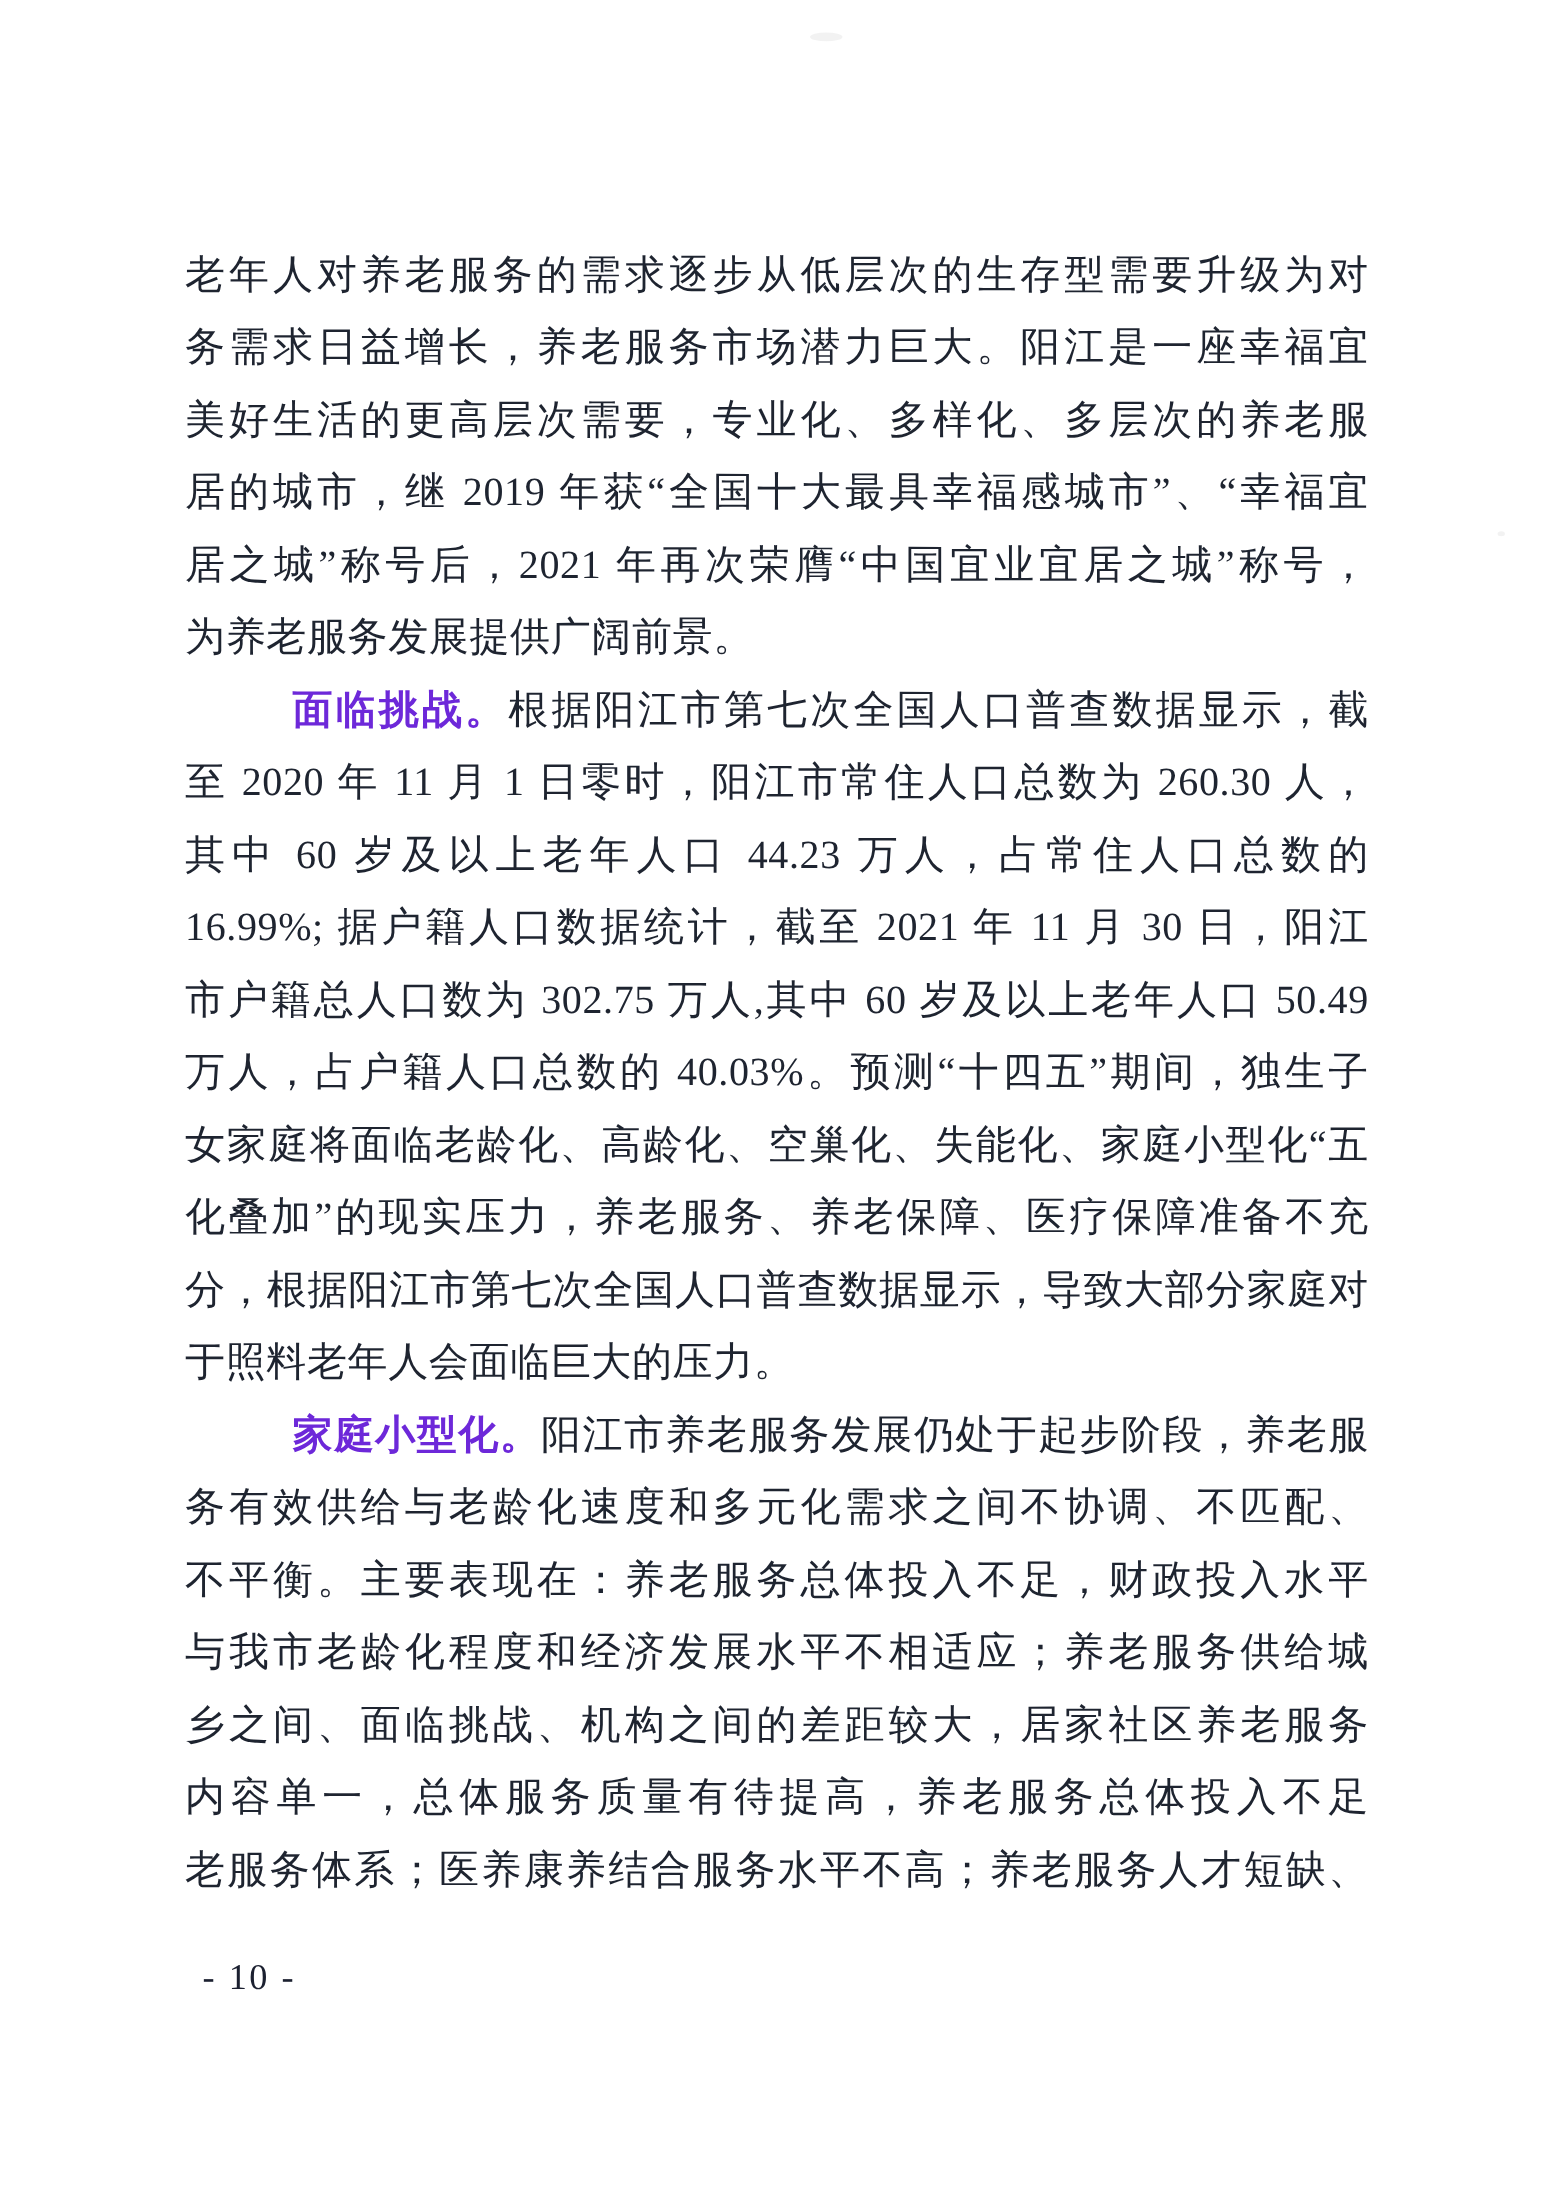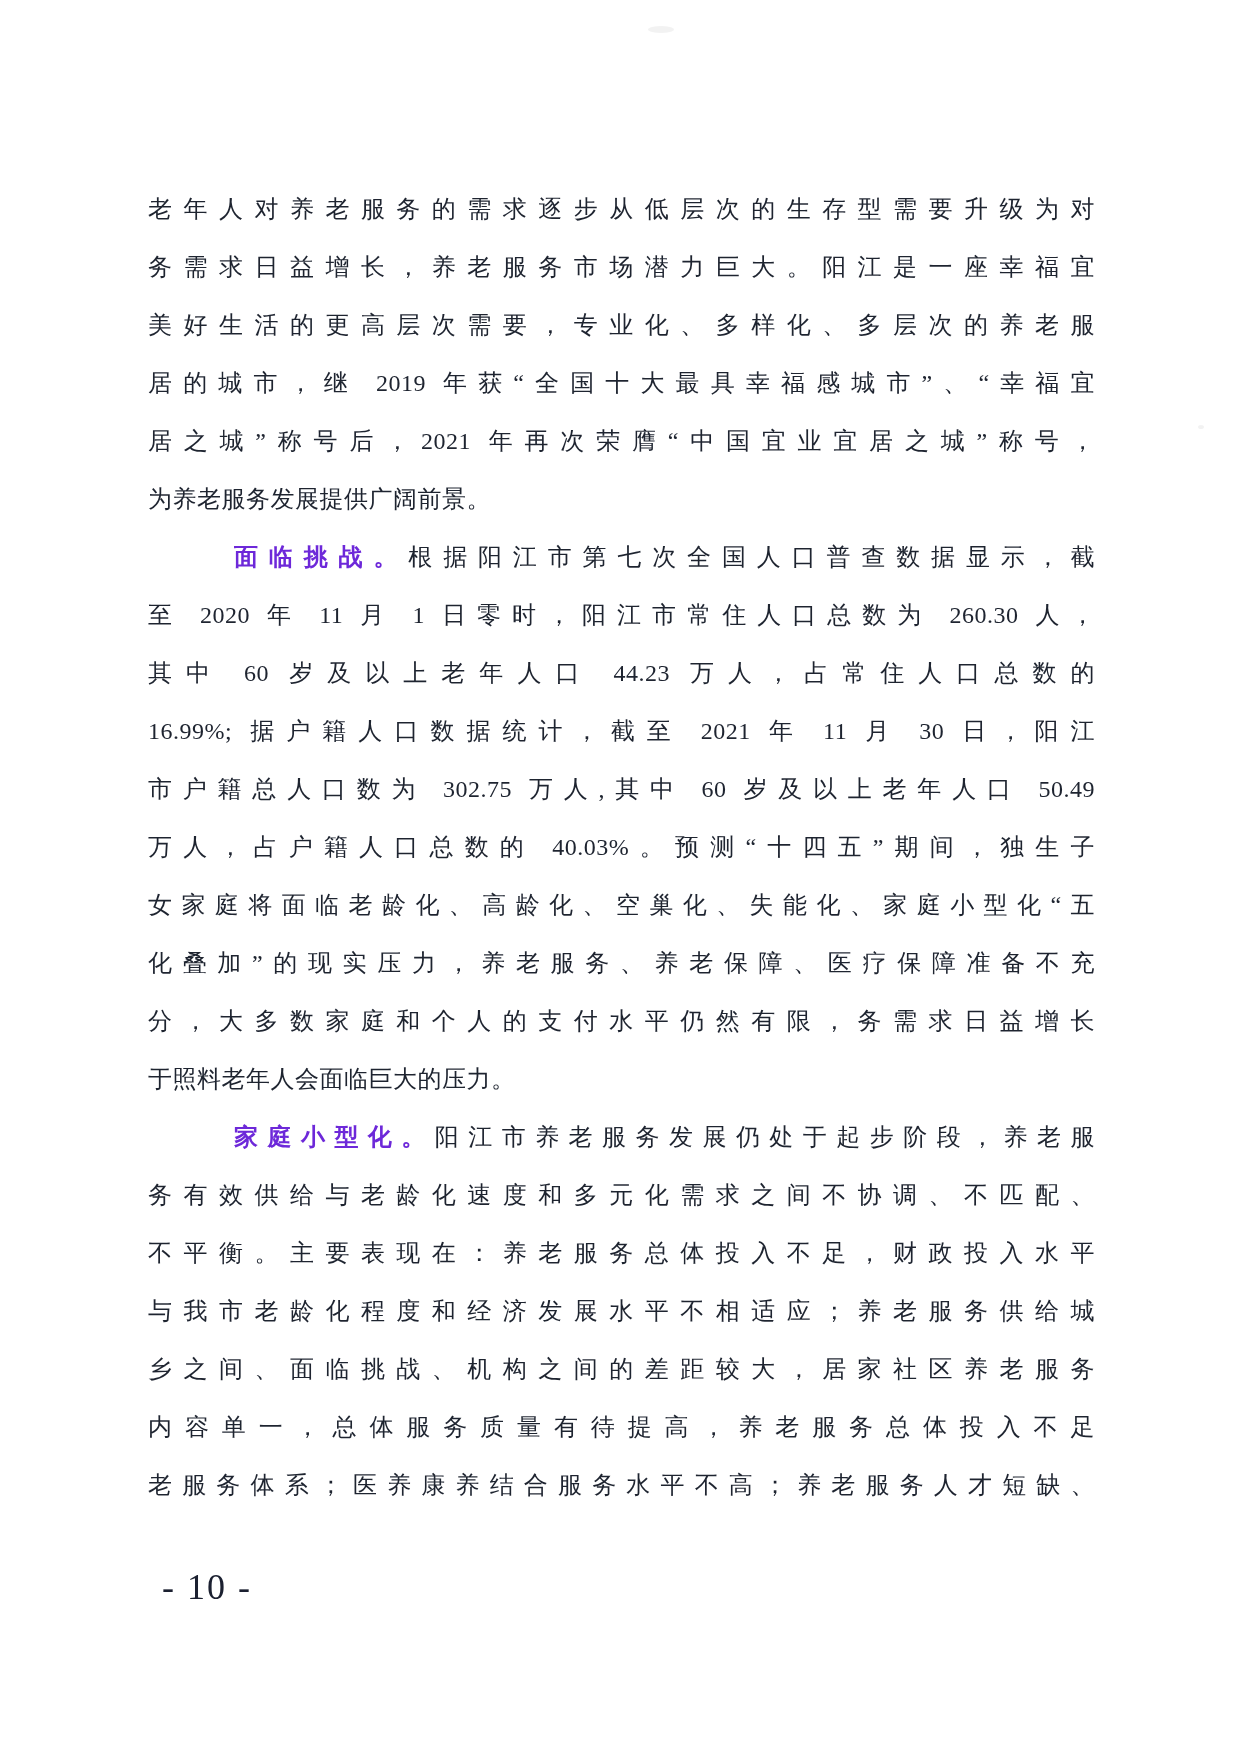--- a/index.html
+++ b/index.html
@@ -11,24 +11,24 @@
   .page {
     position: relative;
     width: 1240px;
     height: 1753px;
     background: #ffffff;
     overflow: hidden;
   }
   .body-text {
     position: absolute;
     left: 148px;
-    top: 180px;
+    top: 190px;
     width: 947px;
     color: #1e2430;
-    font-size: 24px;
+    font-size: 32px;
     line-height: 58px;
   }
   .line {
     height: 58px;
     overflow: hidden;
     text-align: justify;
     text-align-last: justify;
     white-space: normal;
     letter-spacing: 0.5px;
   }
@@ -40,21 +40,21 @@
   }
   .lead {
     font-family: "Liberation Sans", "DejaVu Sans", sans-serif;
     font-weight: 700;
     color: #6d28d9;
   }
   .footer {
     position: absolute;
     left: 162px;
     top: 1566px;
-    font-size: 36px;
+    font-size: 29px;
     color: #1b2030;
     letter-spacing: 2px;
     font-family: "Liberation Serif", "DejaVu Serif", serif;
   }
   .artifact {
     position: absolute;
     background: rgba(0,0,0,0.05);
     border-radius: 50%;
   }
   .artifact.a1 { left: 648px; top: 26px; width: 26px; height: 7px; }
@@ -76,21 +76,21 @@
     <div class="line"><span>居之城”称号后，2021 年再次荣膺“中国宜业宜居之城”称号，</span></div>
     <div class="line end"><span>为养老服务发展提供广阔前景。</span></div>
     <div class="line indent"><span class="lead">面临挑战。</span><span>根据阳江市第七次全国人口普查数据显示，截</span></div>
     <div class="line"><span>至 2020 年 11 月 1 日零时，阳江市常住人口总数为 260.30 人，</span></div>
     <div class="line"><span>其中 60 岁及以上老年人口 44.23 万人，占常住人口总数的</span></div>
     <div class="line"><span>16.99%; 据户籍人口数据统计，截至 2021 年 11 月 30 日，阳江</span></div>
     <div class="line"><span>市户籍总人口数为 302.75 万人,其中 60 岁及以上老年人口 50.49</span></div>
     <div class="line"><span>万人，占户籍人口总数的 40.03%。预测“十四五”期间，独生子</span></div>
     <div class="line"><span>女家庭将面临老龄化、高龄化、空巢化、失能化、家庭小型化“五</span></div>
     <div class="line"><span>化叠加”的现实压力，养老服务、养老保障、医疗保障准备不充</span></div>
-    <div class="line"><span>分，大多数家庭和个人的支付水平仍然有限，务需求日益增长</span></div>
+    <div class="line"><span>分，根据阳江市第七次全国人口普查数据显示，导致大部分家庭对</span></div>
     <div class="line end"><span>于照料老年人会面临巨大的压力。</span></div>
     <div class="line indent"><span class="lead">家庭小型化。</span><span>阳江市养老服务发展仍处于起步阶段，养老服</span></div>
     <div class="line"><span>务有效供给与老龄化速度和多元化需求之间不协调、不匹配、</span></div>
     <div class="line"><span>不平衡。主要表现在：养老服务总体投入不足，财政投入水平</span></div>
     <div class="line"><span>与我市老龄化程度和经济发展水平不相适应；养老服务供给城</span></div>
     <div class="line"><span>乡之间、面临挑战、机构之间的差距较大，居家社区养老服务</span></div>
     <div class="line"><span>内容单一，总体服务质量有待提高，养老服务总体投入不足</span></div>
     <div class="line"><span>老服务体系；医养康养结合服务水平不高；养老服务人才短缺、</span></div>
   </div>
 

